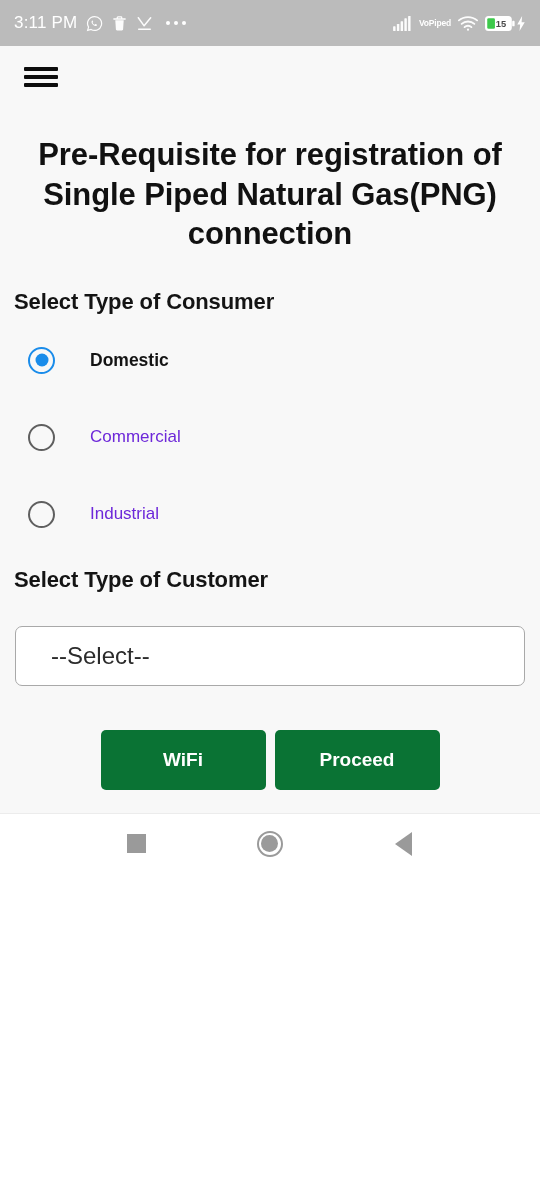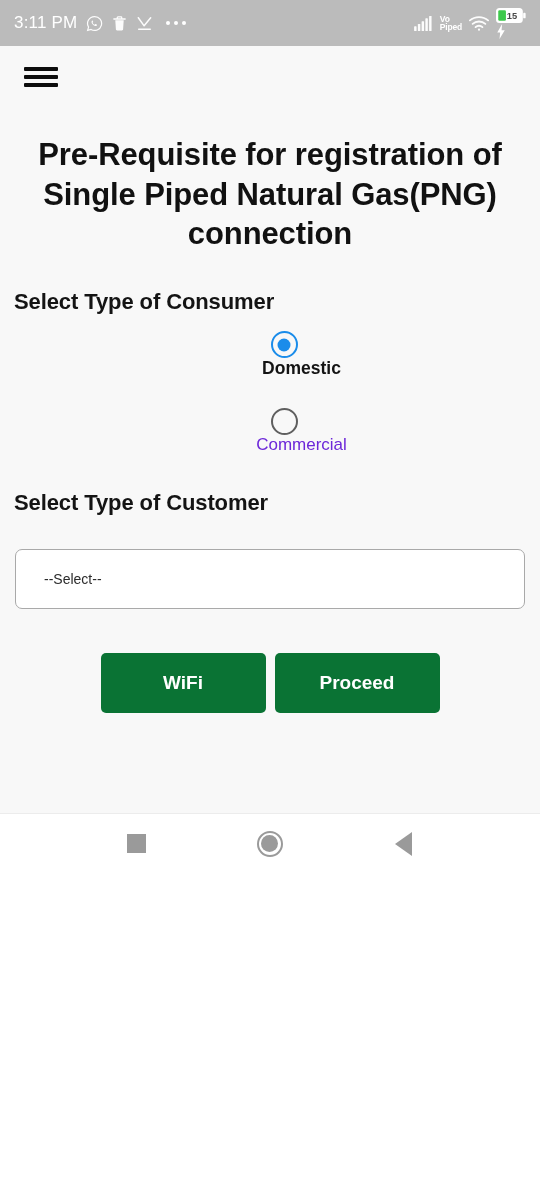--- a/index.html
+++ b/index.html
@@ -23,23 +23,23 @@
     display:flex; align-items:center;
     padding:0 14px;
     color:#FFFFFF;
   }
   .status-left { display:flex; align-items:center; gap:9px; }
   .status-time { font-size:17px; font-weight:400; letter-spacing:.2px; color:#FFFFFF; }
   .sb-ico { display:block; opacity:.97; }
   .status-right { margin-left:auto; display:flex; align-items:center; gap:7px; }
   .dots { display:flex; gap:4px; align-items:center; padding-left:4px; }
   .dots i { width:4px; height:4px; border-radius:50%; background:#FFFFFF; display:block; }
-  .volte { display:flex; flex-direction:column; line-height:1; font-size:8.5px;
+  .volte { display:flex; flex-direction:row; line-height:1; font-size:8.5px;
            font-weight:700; color:#FFFFFF; letter-spacing:-.2px; }
-  .battery-wrap { display:flex; align-items:flex-start; gap:1px;flex-direction:column; }
+  .battery-wrap { display:flex; align-items:center; gap:1px; }
 
   
   .app-bar { flex:0 0 62px; display:flex; align-items:center; padding-left:24px; background:#F8F8F8; }
   .hamburger { width:34px; height:26px; display:flex; flex-direction:column;
                justify-content:space-between; padding:3px 0; cursor:pointer; }
   .hamburger span { display:block; height:4px; background:#0D0D0D; border-radius:1px; width:100%; }
 
   
   .content { flex:1 1 auto; background:#F8F8F8; position:relative; }
 
@@ -57,21 +57,21 @@
   .section-label {
     margin-top:35px;
     padding-left:14px;
     font-size:22px;
     font-weight:700;
     color:#141414;
     letter-spacing:-.1px;
   }
 
   .radio-group { margin-top:16px; }
-  .radio-row { display:flex; align-items:center; height:58px; padding-left:28px;flex-direction:column; }
+  .radio-row { display:flex; align-items:center; height:58px; padding-left:28px; }
   .radio-row + .radio-row { margin-top:19px; }
   .radio {
     width:27px; height:27px; border-radius:50%;
     border:2px solid #5F5F5F; background:transparent;
     flex:0 0 27px; position:relative;
   }
   .radio.checked { border-color:#1A8CEA; border-width:2.5px; }
   .radio.checked::after {
     content:""; position:absolute;
     left:50%; top:50%; transform:translate(-50%,-50%);
@@ -82,22 +82,22 @@
 
   .label-customer { margin-top:24px; }
 
   .select-box {
     margin:33px 15px 0 15px;
     height:60px;
     background:#FFFFFF;
     border:1.5px solid #A9A9A9;
     border-radius:7px;
     display:flex; align-items:center;
-    padding-left:28px;
-    font-size:14px;
+    padding-left:35px;
+    font-size:24px;
     color:#2B2B2B;
   }
 
   .btn-row { margin-top:44px; display:flex; justify-content:center; gap:9px; }
   .btn {
     width:165px; height:60px;
     background:#0A7334;
     border:none; border-radius:5px;
     color:#FFFFFF;
     font-family:"Liberation Sans", sans-serif;
@@ -213,20 +213,24 @@
       <div class="radio-row">
         <span class="radio checked"></span>
         <span class="radio-label">Domestic</span>
       </div>
 
       <div class="radio-row">
         <span class="radio"></span>
         <span class="radio-label disabled">Commercial</span>
       </div>
 
+      <div class="radio-row">
+        <span class="radio"></span>
+        <span class="radio-label disabled">Industrial</span>
+      </div>
     </div>
 
     <div class="section-label label-customer">Select Type of Customer</div>
 
     <div class="select-box">
       <span>--Select--</span>
     </div>
 
     <div class="btn-row">
       <button class="btn">WiFi</button>

